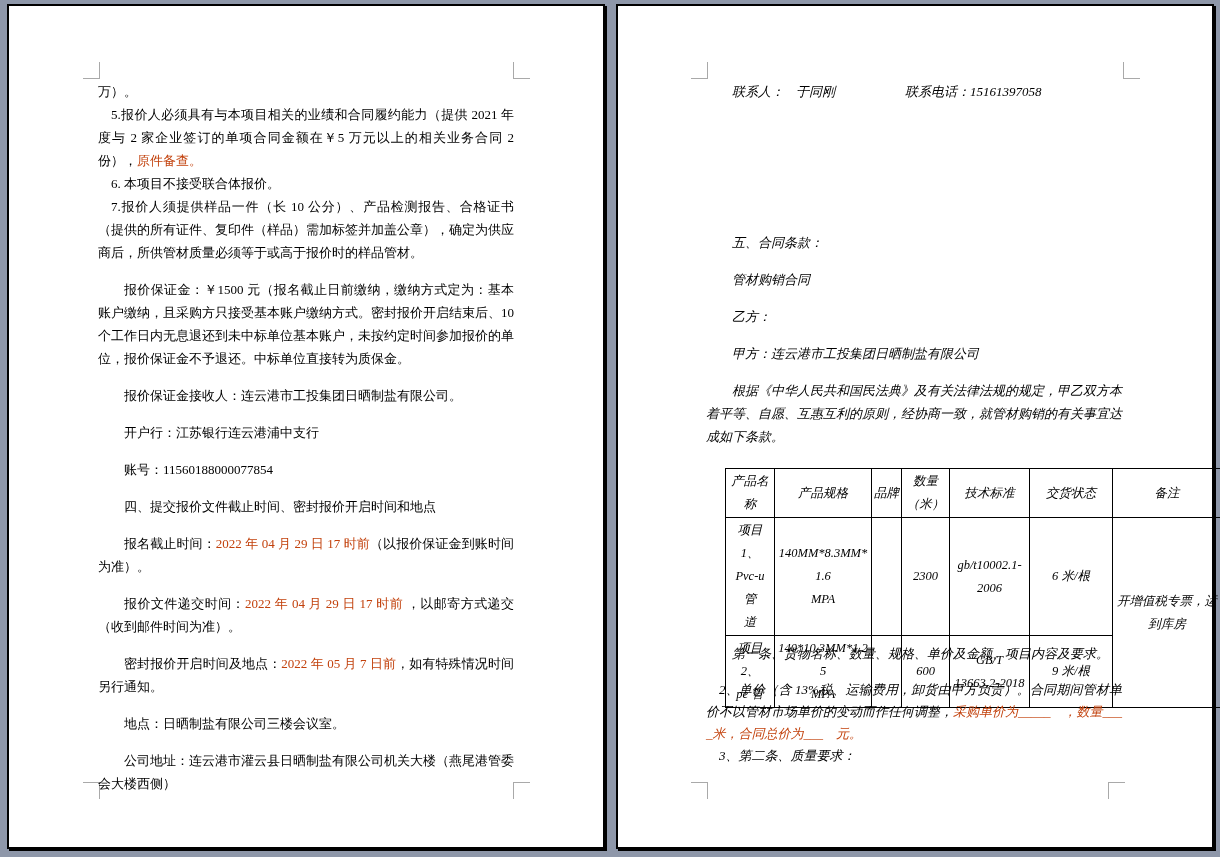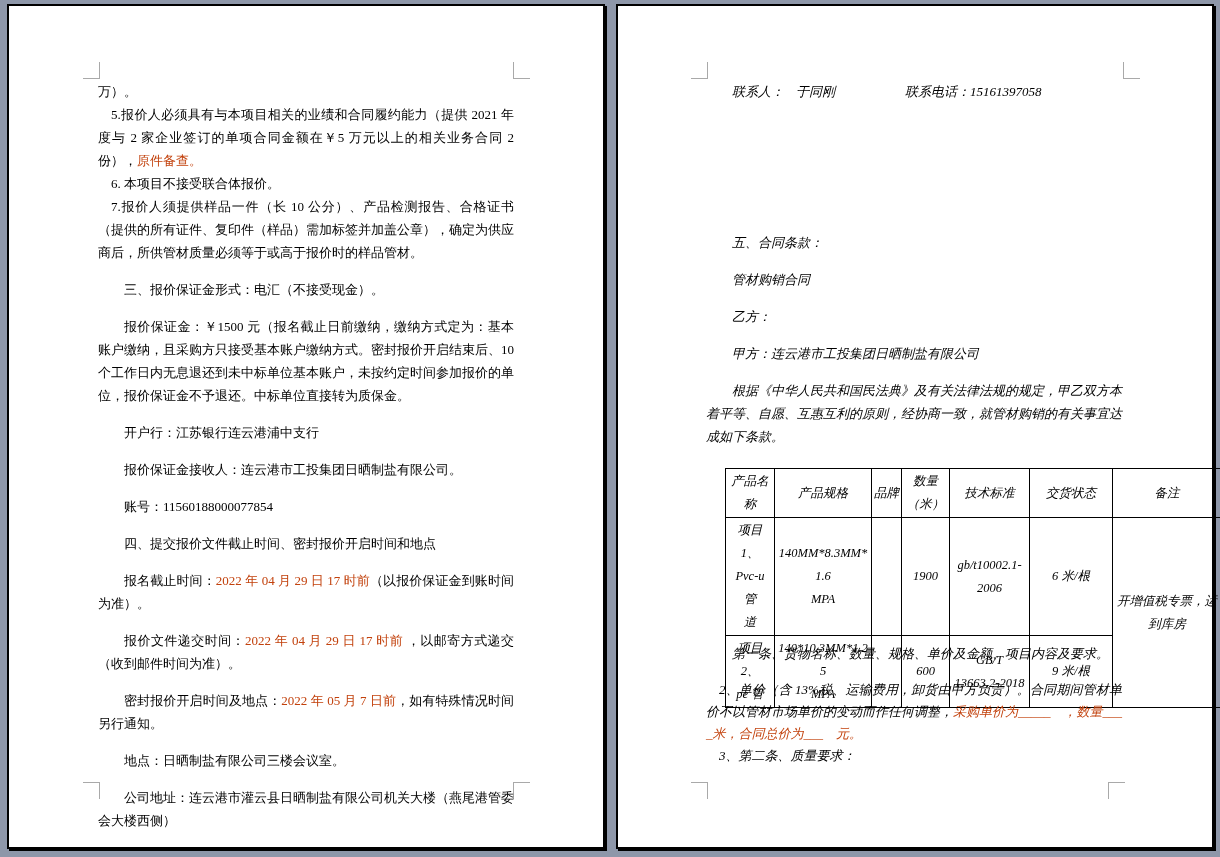--- a/index.html
+++ b/index.html
@@ -57,24 +57,23 @@
   <div class="mark tl" style="left:74px;top:56px;"></div>
   <div class="mark tr" style="left:504px;top:56px;"></div>
   <div class="mark bl" style="left:74px;top:776px;"></div>
   <div class="mark br" style="left:504px;top:776px;"></div>
 
   <div class="content" style="left:89px;top:74px;">
     <p class="para"><span>万）。</span></p>
     <p class="para ind1"><span>5.报价人必须具有与本项目相关的业绩和合同履约能力（提供 2021 年度与 2 家企业签订的单项合同金额在￥5 万元以上的相关业务合同 2 份），</span><span class="red">原件备查。</span></p>
     <p class="para ind1"><span>6.  本项目不接受联合体报价。</span></p>
     <p class="para ind1"><span>7.报价人须提供样品一件（长 10 公分）、产品检测报告、合格证书（提供的所有证件、复印件（样品）需加标签并加盖公章），确定为供应商后，所供管材质量必须等于或高于报价时的样品管材。</span></p>
-    <p class="para ind2 sp"><span>三、报价保证金形式：电汇（不接受现金）。</span></p>
     <p class="para ind2 sp"><span>报价保证金：￥1500 元（报名截止日前缴纳，缴纳方式定为：基本账户缴纳，且采购方只接受基本账户缴纳方式。密封报价开启结束后、10 个工作日内无息退还到未中标单位基本账户，未按约定时间参加报价的单位，报价保证金不予退还。中标单位直接转为质保金。</span></p>
+    <p class="para ind2 sp"><span>报价保证金接收人：连云港市工投集团日晒制盐有限公司。</span></p>
     <p class="para ind2 sp"><span>开户行：江苏银行连云港浦中支行</span></p>
-    <p class="para ind2 sp"><span>报价保证金接收人：连云港市工投集团日晒制盐有限公司。</span></p>
     <p class="para ind2 sp"><span>账号：11560188000077854</span></p>
     <p class="para ind2 sp"><span>四、提交报价文件截止时间、密封报价开启时间和地点</span></p>
     <p class="para ind2 sp"><span>报名截止时间：</span><span class="red">2022 年 04 月 29 日 17 时前</span><span>（以报价保证金到账时间为准）。</span></p>
     <p class="para ind2 sp"><span>报价文件递交时间：</span><span class="red">2022 年 04 月 29 日 17 时前</span><span> ，以邮寄方式递交（收到邮件时间为准）。</span></p>
     <p class="para ind2 sp"><span>密封报价开启时间及地点：</span><span class="red">2022 年 05 月 7 日前</span><span>，如有特殊情况时间另行通知。</span></p>
     <p class="para ind2 sp"><span>地点：日晒制盐有限公司三楼会议室。</span></p>
     <p class="para ind2 sp"><span>公司地址：连云港市灌云县日晒制盐有限公司机关大楼（燕尾港管委会大楼西侧）</span></p>
   </div>
 </div>
 
@@ -118,21 +117,21 @@
       <td>交货状态</td>
       <td>备注</td>
     </tr>
     <tr class="r1">
       <td class="cleft">项目 1、
 Pvc-u 管
 道</td>
       <td>140MM*8.3MM*1.6
 MPA</td>
       <td></td>
-      <td>1900</td>
+      <td>2300</td>
       <td>gb/t10002.1-
 2006</td>
       <td>6 米/根</td>
       <td class="cleft" rowspan="2">开增值税专票，运到库房</td>
     </tr>
     <tr class="r2">
       <td class="cleft">项目 2、
 pe 管</td>
       <td>140*10.3MM*1.25
 MPA</td>

